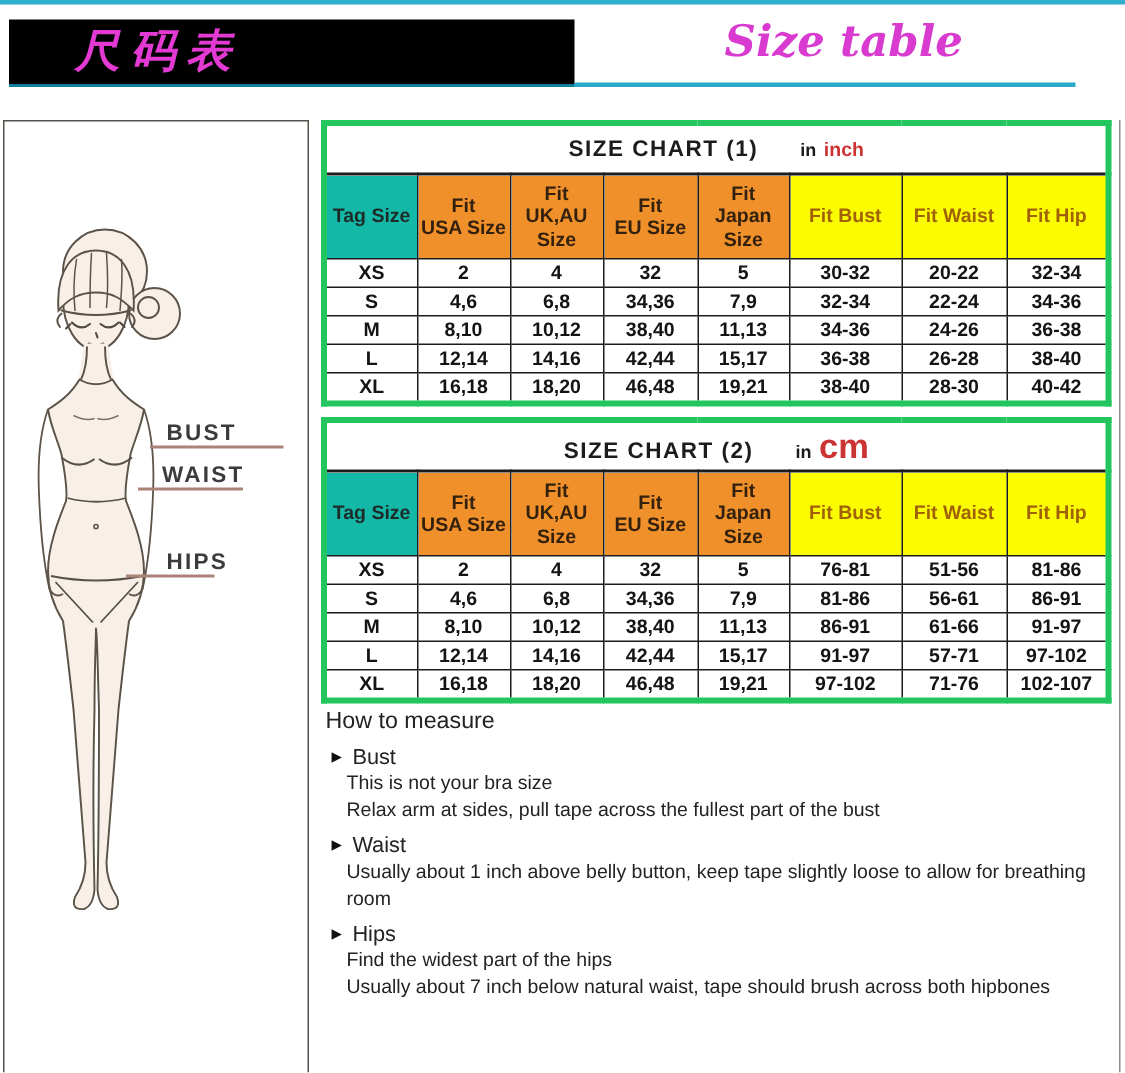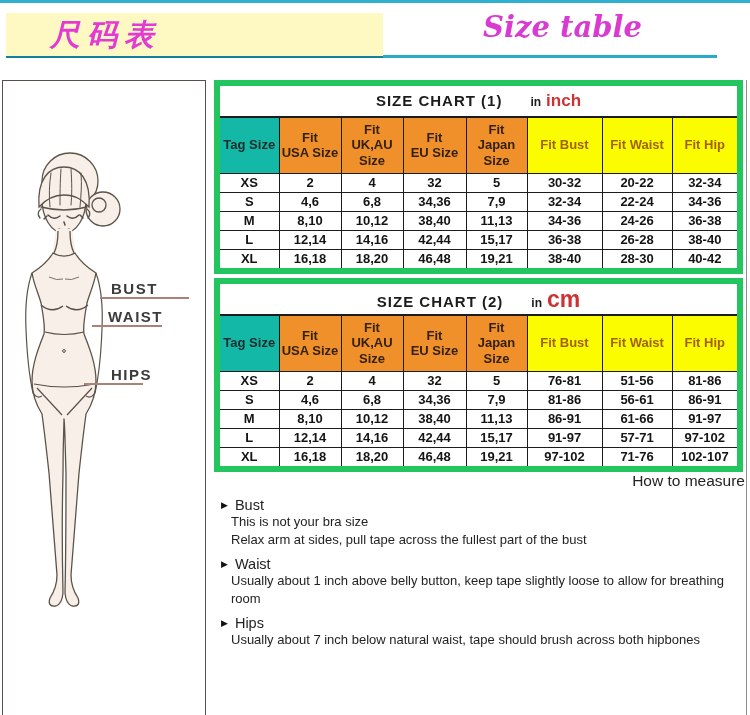--- a/index.html
+++ b/index.html
@@ -2,21 +2,21 @@
 <html><head>
 <meta charset="utf-8">
 <style>
   * { margin:0; padding:0; box-sizing:border-box; }
   body { background:#ffffff; font-family:"Liberation Sans", sans-serif; }
   #canvas { position:relative; width:750px; height:715px; background:#ffffff; overflow:hidden; }
 
   
   .top-strip { position:absolute; left:0; top:0; width:750px; height:3px; background:#2fb0cf; }
   .cn-banner { position:absolute; left:6px; top:13px; width:377px; height:45px;
-               background:#fef9c3; border-bottom:2px solid #11809f; }
+               background:#000000; border-bottom:2px solid #11809f; }
   .cn-title  { display:block; padding-left:44px; line-height:43px; font-size:30px; font-weight:bold;
                font-style:italic; color:#e23ad2; letter-spacing:7px; font-family:"DejaVu Serif", serif; }
   .en-title  { position:absolute; left:440px; top:10px; width:245px; text-align:center;
                font-family:"DejaVu Serif", serif; font-style:italic; font-weight:bold;
                font-size:29px; color:#d93bd0; }
   .en-underline { position:absolute; left:383px; top:55px; width:334px; height:3px; background:#2aa9ca; }
 
   
   .figure-panel { position:absolute; left:2px; top:80px; width:204px; height:635px;
                   border:1px solid #55504a; border-bottom:none; background:#ffffff; }
@@ -26,41 +26,41 @@
   .lbl-1 { left:108px; top:308px; }
   .lbl-2 { left:111px; top:366px; }
   .fig-line { position:absolute; height:2px; background:#ab8278; }
   .ln-0 { left:100px; top:297px; width:89px; }
   .ln-1 { left:92px;  top:325px; width:70px; }
   .ln-2 { left:84px;  top:383px; width:59px; }
   .right-edge { position:absolute; left:746px; top:80px; width:1px; height:635px; background:#8d8d8d; }
 
   
   table.size-table { position:absolute; left:214px; width:523px; border-collapse:collapse;
-                     table-layout:fixed; border:6px solid #22c55e; background:#ffffff; }
+                     table-layout:fixed; border:4px solid #22c55e; background:#ffffff; }
   table.t1 { top:80px; } table.t2 { top:278px; }
   .size-table td, .size-table th { border:1px solid #1c1c1c; text-align:center; vertical-align:middle;
                      overflow:hidden; }
   .title-row td { height:34px; border-bottom:2px solid #1c1c1c; background:#ffffff; }
   .title-wrap { display:flex; justify-content:center; align-items:baseline; }
   .t-name { font-weight:bold; font-size:15px; color:#1c1c1c; letter-spacing:1px; }
   .t-unit-wrap { margin-left:28px; }
   .t-pre  { font-weight:bold; font-size:12px; color:#1c1c1c; margin-right:5px; }
-  .t-unit { font-weight:bold; font-size:17px; color:#cc3434; }
+  .t-unit { font-weight:bold; font-size:13px; color:#cc3434; }
   .t-unit.big { font-size:23px; }
   .head-row th { height:56px; font-size:13px; font-weight:bold; color:#33210e;
                  line-height:1.2; white-space:pre-line; }
   th.teal   { background:#14b8a6; color:#1d2b2b; }
   th.orange { background:#f0902a; }
   th.yellow { background:#fcfc00; color:#a16207; }
   .data-row td { height:18px; line-height:18px; font-size:13px; font-weight:bold; color:#141414; }
 
   
   .htm { position:absolute; left:217px; top:472px; width:528px; color:#232323; }
-  .htm-title { font-size:15.5px; margin-bottom:7px;text-align:right; }
+  .htm-title { font-size:15.5px; margin-bottom:7px; }
   .htm-bullet { margin-top:7px; font-size:14.5px; padding-left:4px; }
   .htm-bullet .tri { font-size:9px; position:relative; top:-2px; margin-right:7px; color:#111; }
   .htm-bullet .blabel { font-size:14.5px; }
   .htm-line { font-size:13px; line-height:18px; padding-left:14px; }
 </style>
 </head>
 <body>
 
 <div id="canvas">
 
@@ -322,17 +322,18 @@
     </table>
 
   <div class="htm" id="howto">
       <div class="htm-title">How to measure</div>
       <div class="htm-bullet"><span class="tri">▶</span><span class="blabel">Bust</span></div>
       <div class="htm-line">This is not your bra size</div>
       <div class="htm-line">Relax arm at sides, pull tape across the fullest part of the bust</div>
       <div class="htm-bullet"><span class="tri">▶</span><span class="blabel">Waist</span></div>
       <div class="htm-line">Usually about 1 inch above belly button, keep tape slightly loose to allow for breathing room</div>
       <div class="htm-bullet"><span class="tri">▶</span><span class="blabel">Hips</span></div>
+      <div class="htm-line">Find the widest part of the hips</div>
       <div class="htm-line">Usually about 7 inch below natural waist, tape should brush across both hipbones</div>
     </div>
 
   <div class="right-edge"></div>
 </div>
 
 </body></html>

